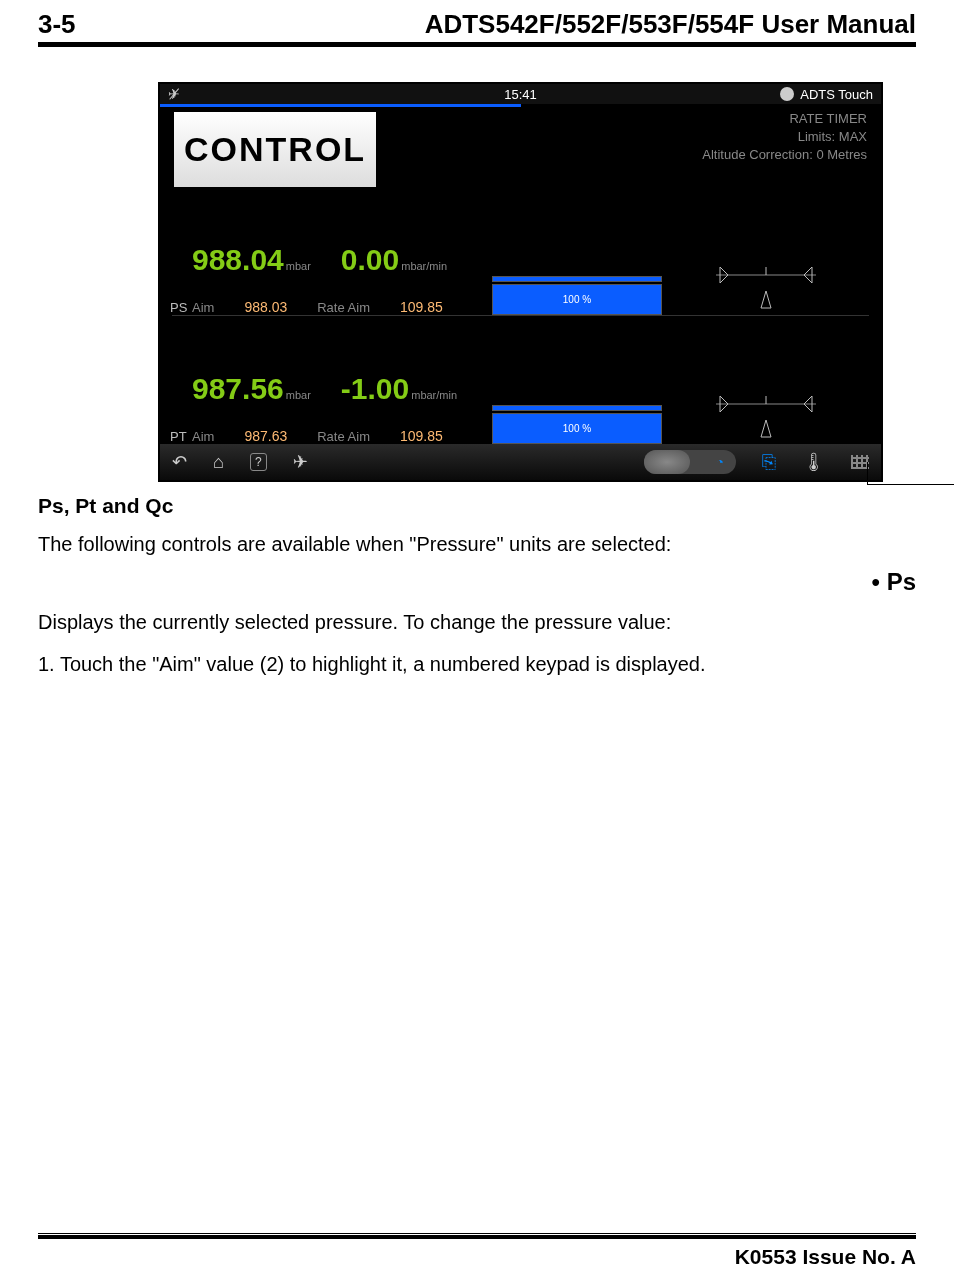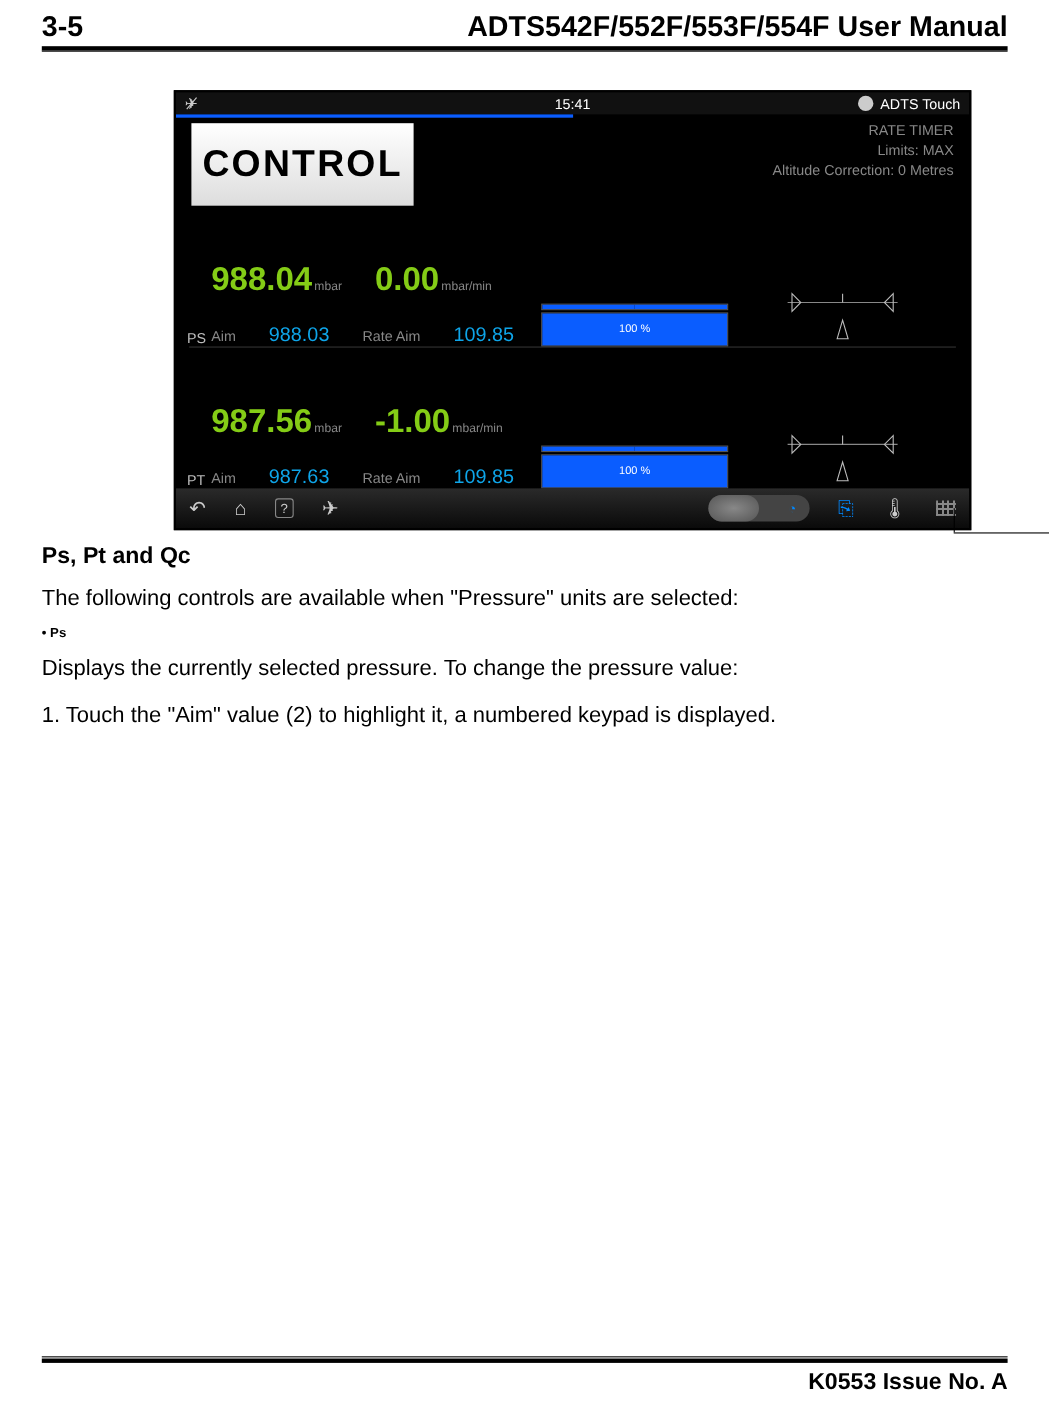--- a/index.html
+++ b/index.html
@@ -21,21 +21,21 @@
     .info-right { text-align: right; line-height: 1.4; }
     .control-label { background: linear-gradient(#fff,#ddd); color: #000; font-size: 34px; font-weight: bold; letter-spacing: 2px; padding: 18px 10px; display: inline-block; margin-top: 2px; }
 
     .ch { display: flex; align-items: flex-end; padding: 10px 12px 0 10px; height: 128px; }
     .ch-label { font-size: 13px; color: #bbb; width: 22px; margin-top: 10px; }
     .ch-values { flex: 0 0 300px; }
     .big-row { display: flex; align-items: baseline; gap: 30px; }
     .big-val { font-size: 30px; font-weight: bold; color: #84cc16; }
     .unit-sm { font-size: 11px; color: #888; margin-left: 2px; }
     .aim-row { display: flex; gap: 30px; margin-top: 22px; font-size: 13px; color: #888; align-items: baseline; }
-    .aim-val { color: #0ea5e9; font-size: 18px; }
+    .aim-val { color: #fdba74; font-size: 14px; }
     .prog-wrap { flex: 0 0 170px; margin-top: 12px; }
     .twin-bar { height: 6px; border: 1px solid #555; position: relative; }
     .twin-fill-l { position: absolute; left: 0; top: 0; bottom: 0; width: 50%; background: #0a5dff; }
     .twin-fill-r { position: absolute; right: 0; top: 0; bottom: 0; width: 50%; background: #0a5dff; }
     .prog-bar { height: 31px; border: 1px solid #555; position: relative; background: #111; margin-top: 2px; }
     .prog-fill { position: absolute; left: 0; top: 0; bottom: 0; width: 100%; background: #0a5dff; display: flex; align-items: center; justify-content: center; font-size: 10px; }
     .effort { flex: 1; display: flex; justify-content: center; margin-top: 6px; }
     .effort svg { width: 120px; height: 52px; }
     .ch-sep { border-top: 1px solid #333; margin: 0 12px; }
 
@@ -47,21 +47,21 @@
     .toggle-gauge { position: absolute; right: 12px; color: #08f; font-size: 12px; }
     .grid-ico { width: 18px; height: 14px; display: inline-block; background: repeating-linear-gradient(90deg,#888 0 2px,transparent 2px 5px), repeating-linear-gradient(0deg,#888 0 2px,transparent 2px 5px); }
 
     .callout { position: absolute; right: -104px; bottom: -20px; width: 120px; height: 40px; }
     .callout .v { border-left: 1px solid #000; height: 22px; margin-left: 0; }
     .callout .h { border-top: 1px solid #000; width: 95px; }
 
     .caption { text-align: center; font-size: 22px; font-weight: bold; margin-top: 48px; }
     .body-text { margin: 10px 0 0 0; font-size: 20px; line-height: 1.6; }
     .h3 { font-size: 21px; font-weight: bold; margin-top: 12px; }
-    .bullet { font-size: 12px; font-weight: bold; margin-top: 8px; }
+    .bullet { font-size: 24px; font-weight: bold; margin-top: 8px; text-align: right; }
 
     .footer { position: absolute; left: 38px; right: 38px; bottom: 18px; }
     .footer-rule1 { border-top: 1px solid #000; }
     .footer-rule2 { border-top: 4px solid #000; margin-top: 1px; }
     .footer-text { text-align: right; font-size: 21px; font-weight: bold; margin-top: 6px; }
   </style>
 </head>
 <body>
 
 <div class="page">

